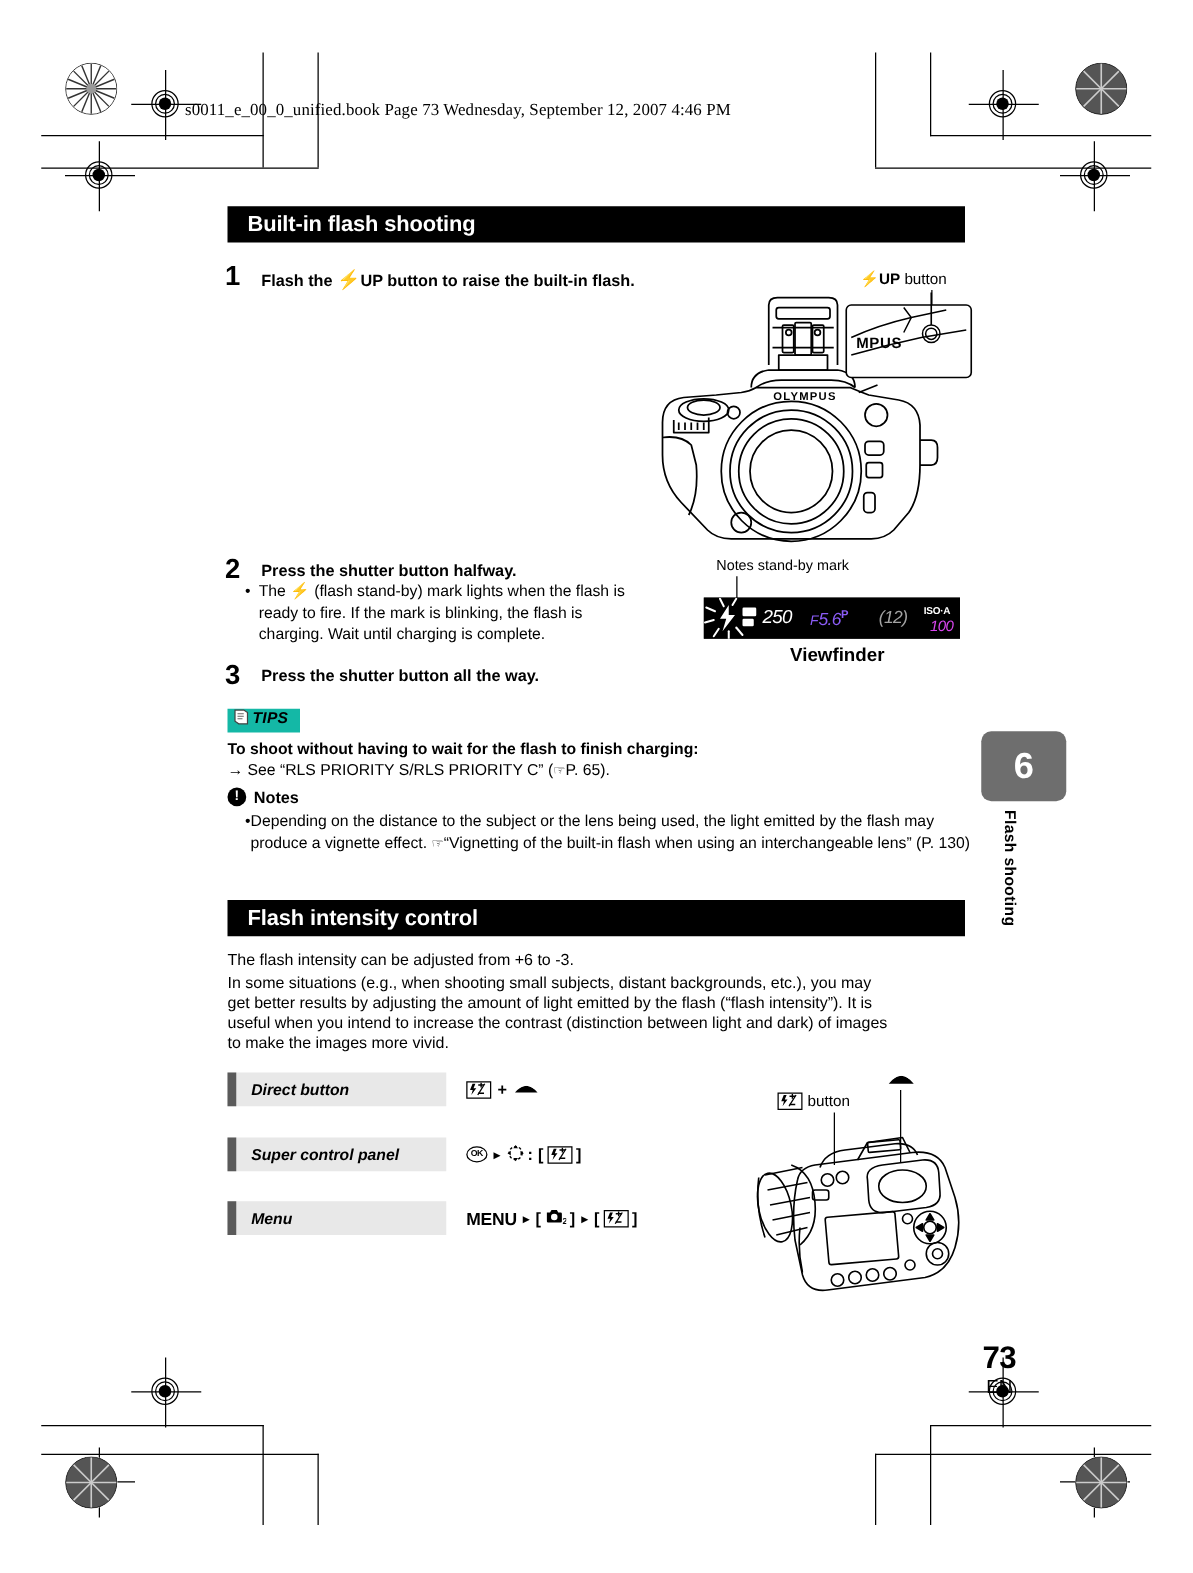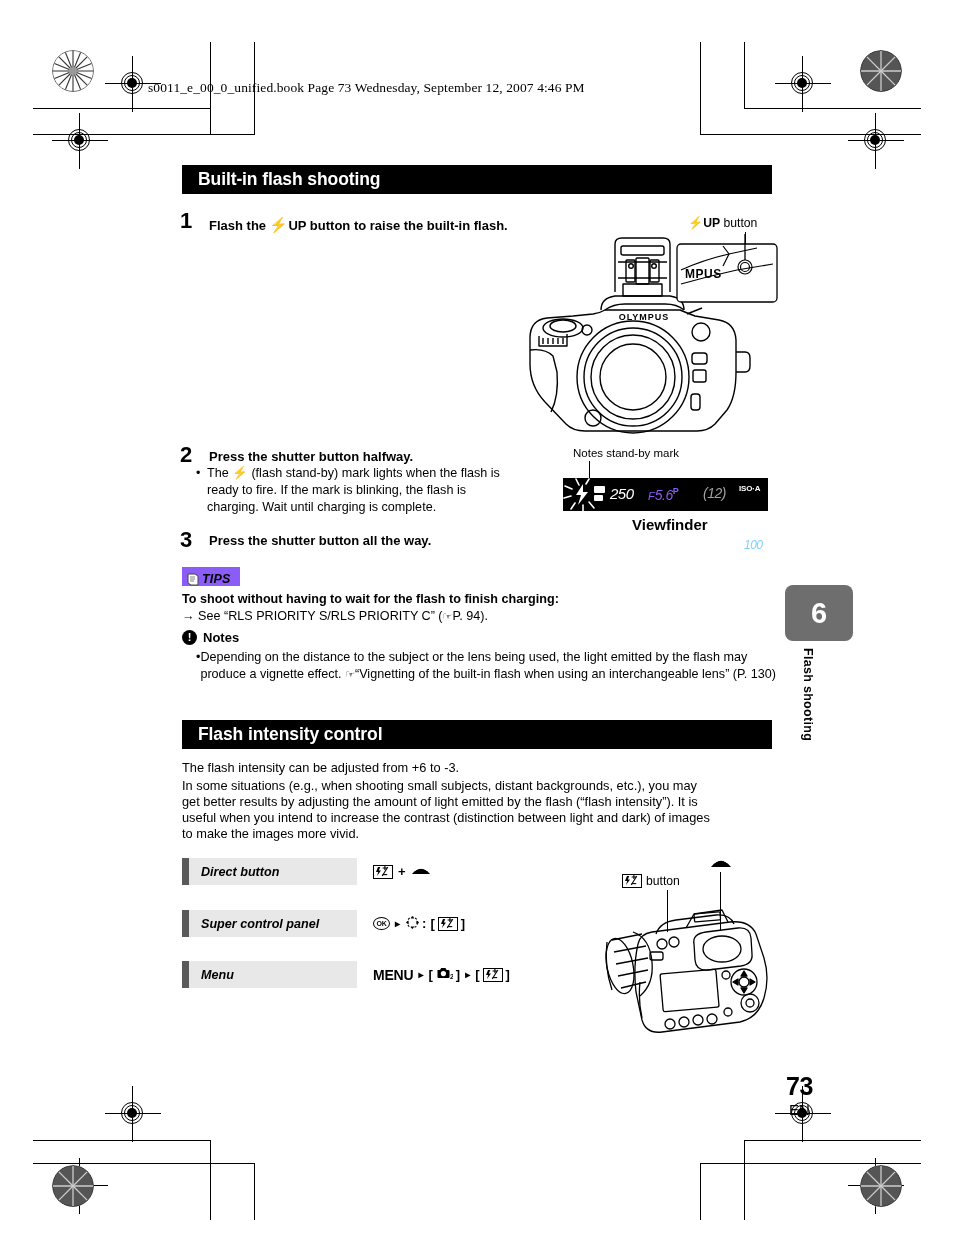--- a/index.html
+++ b/index.html
@@ -35,21 +35,21 @@
 
   
   .stepnum{position:absolute;font-size:22px;font-weight:bold;line-height:1;}
   .steptxt{position:absolute;font-size:13px;font-weight:bold;line-height:1.32;}
   .bullets{position:absolute;font-size:12.6px;line-height:1.36;}
   .bullets .bl{display:flex;}
   .bullets .bd{width:11px;flex:0 0 11px;}
 
   
   .tipsbox{
-    position:absolute;background:#8b5cf6;height:19px;display:flex;align-items:flex-end;
+    position:absolute;background:#14b8a6;height:19px;display:flex;align-items:flex-start;
     padding:0 9px 0 5px;box-sizing:border-box;
   }
   .tipsbox .tl{font-size:12.5px;font-weight:bold;font-style:italic;letter-spacing:.2px;}
   .bookico{width:12px;height:13px;margin-right:3px;flex:0 0 12px;}
   .tipline{position:absolute;font-size:12.6px;line-height:1.4;}
   .tipbold{font-weight:bold;}
   .notehd{position:absolute;display:flex;align-items:center;font-size:13px;font-weight:bold;}
   .excl{
     width:15px;height:15px;border-radius:50%;background:#000;color:#fff;
     font-size:11px;font-weight:bold;display:flex;align-items:center;justify-content:center;
@@ -384,35 +384,35 @@
     </g>
   </svg>
   <div class="abs" style="left:47px;top:7px;color:#fff;font-size:15px;font-style:italic;font-family:'Liberation Sans',sans-serif;letter-spacing:-.5px;">250</div>
   <div class="abs" style="left:85px;top:8px;color:#8b5cf6;font-style:italic;">
     <span style="font-size:11px;">F</span><span style="font-size:14px;letter-spacing:-.5px;">5.6</span><span style="font-size:9px;vertical-align:super;font-style:normal;font-weight:bold;">P</span>
   </div>
   <div class="abs" style="left:140px;top:7px;color:#a3a3a3;font-size:14px;font-style:italic;letter-spacing:-.5px;">
     <span>(</span><span>12</span><span>)</span>
   </div>
   <div class="abs" style="left:176px;top:6px;color:#fff;font-size:8px;font-weight:bold;letter-spacing:-.2px;">ISO·A</div>
-  <div class="abs" style="left:181px;top:16px;color:#7dd3fc;font-size:12px;font-style:italic;letter-spacing:-.5px;margin-top:44px;">100</div>
+  <div class="abs" style="left:181px;top:16px;color:#d946ef;font-size:12px;font-style:italic;letter-spacing:-.5px;">100</div>
 </div>
 <div class="vflabel" style="left:632px;top:516px;">Viewfinder</div>
 
 <div class="tipsbox" style="left:182px;top:567px;">
   <svg class="bookico" viewBox="0 0 12 13">
     <path d="M1 1 L8 1 L11 3 L11 12 L4 12 L1 10 Z" fill="#fff" stroke="#444" stroke-width="1"></path>
     <path d="M3 4 L8 4 M3 6 L8 6 M3 8 L7 8" stroke="#666" stroke-width=".8"></path>
   </svg>
   <span class="tl">TIPS</span>
 </div>
 <div class="tipline tipbold" style="left:182px;top:591px;width:560px;">To shoot without having to wait for the flash to finish charging:</div>
 <div class="tipline" style="left:182px;top:608px;width:560px;">
   <span>→</span>
-  <span>See “RLS PRIORITY S/RLS PRIORITY C” (</span><span style="font-size:11px;">☞</span><span>P. 94</span><span>).</span>
+  <span>See “RLS PRIORITY S/RLS PRIORITY C” (</span><span style="font-size:11px;">☞</span><span>P. 65</span><span>).</span>
 </div>
 
 <div class="notehd" style="left:182px;top:630px;">
   <span class="excl">!</span>
   <span>Notes</span>
 </div>
 <div class="notebody" style="left:196px;top:649px;width:580px;">
   <div class="bl" style="display:flex;">
     <span class="bd">•</span>
     <span>

